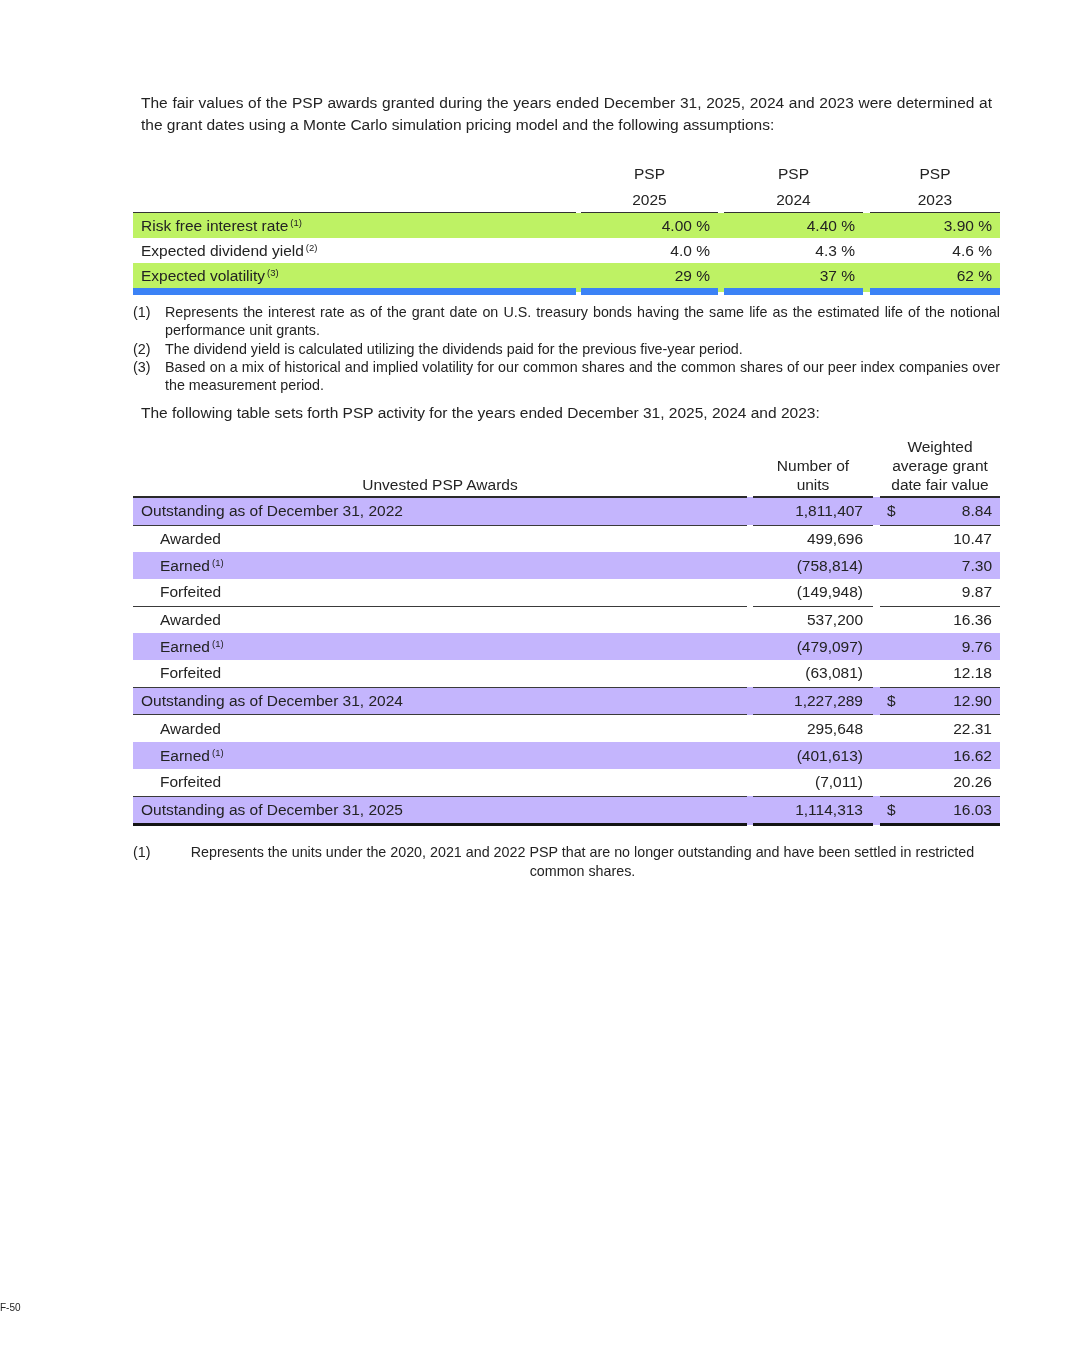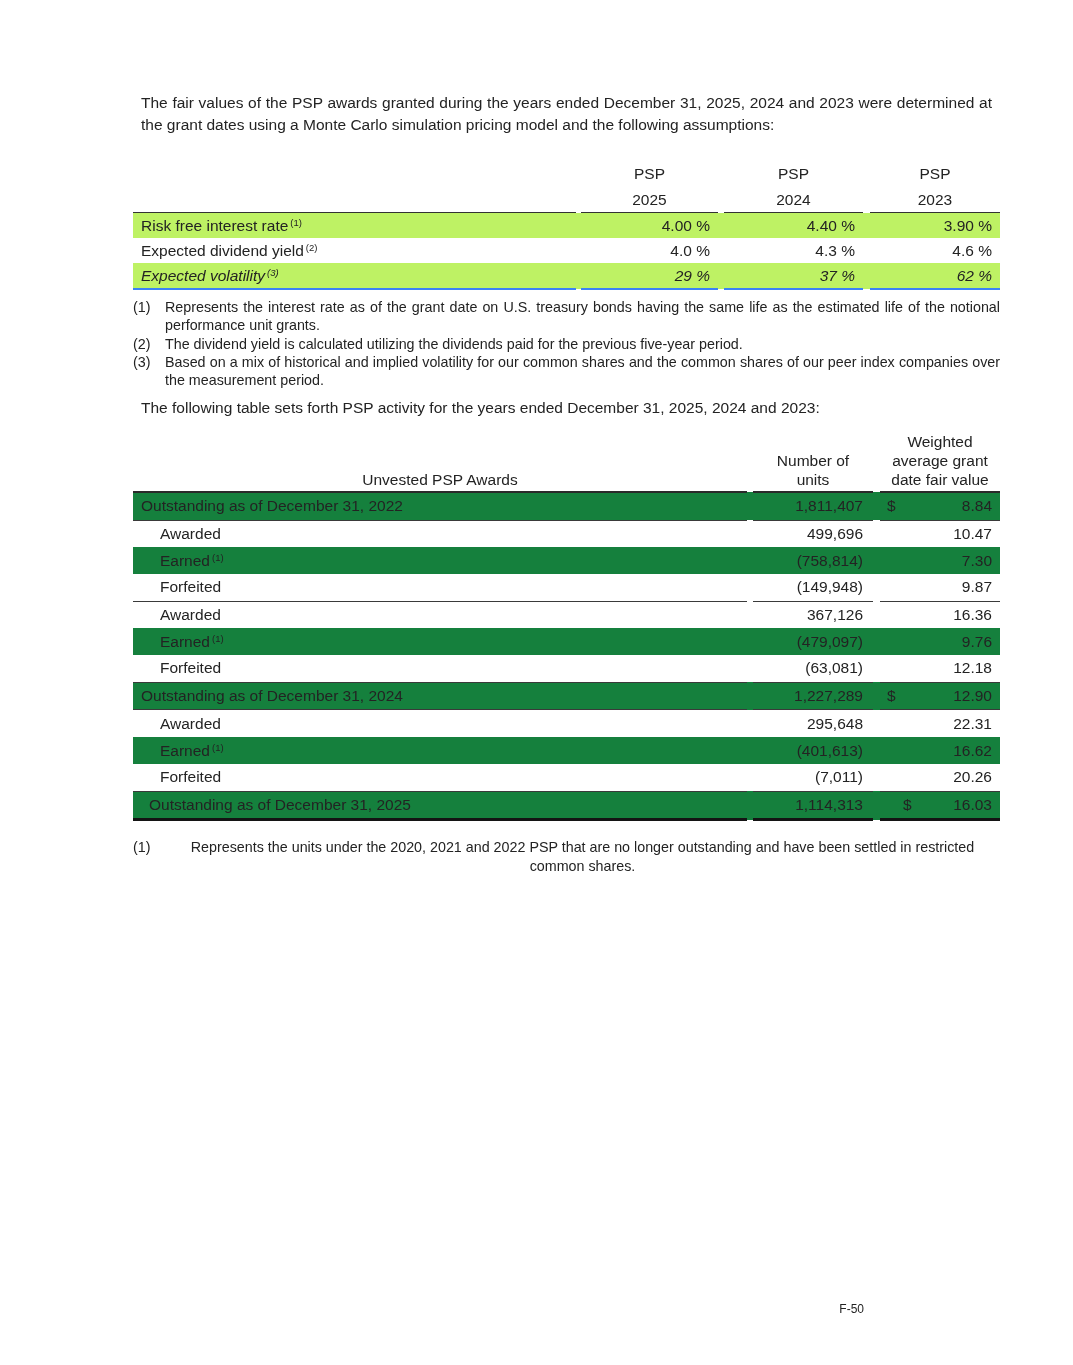--- a/index.html
+++ b/index.html
@@ -44,67 +44,67 @@
   td { padding: 0; vertical-align: middle; overflow: hidden; }
 
   
   .t1 { margin-top: 25px; }
   .t1 .hdr td { height: 23px; text-align: center; vertical-align: bottom; padding-bottom: 3px; }
   .t1 .hdr2 td.b { border-bottom: 1.5px solid #333333; }
   .t1 tr.r td { height: 25px; }
   .t1 tr.shaded { background: #bef264; }
   .t1 td.lbl { padding-left: 8px; text-align: left; }
   .t1 td.val { text-align: right; padding-right: 8px; }
-  .t1 tr.last td.b { border-bottom: 2px solid #3b82f6; font-style: italic; }
+  .t1 tr.last td.b { border-bottom: 7px solid #3b82f6; }
 
   
   .t2 { margin-top: 13px; }
   .t2 .hdr td {
     vertical-align: bottom;
     text-align: center;
     line-height: 19px;
     padding-bottom: 2px;
     white-space: pre-line;
   }
   .t2 .hdr td.b { border-bottom: 2px solid #2a2a2a; }
   .t2 tr.r td { height: 26.7px; }
-  .t2 tr.shaded { background: #15803d; }
+  .t2 tr.shaded { background: #c4b5fd; }
   .t2 td.lbl { text-align: left; padding-left: 8px; white-space: nowrap; }
   .t2 tr.detail td.lbl { padding-left: 27px; }
   .t2 td.units { text-align: right; padding-right: 10px; }
   .t2 td.fv .fvwrap {
     display: flex;
     justify-content: space-between;
     align-items: baseline;
     padding: 0 8px 0 7px;
   }
   .t2 tr.bb td.b { border-bottom: 1.5px solid #3a3a3a; }
-  .t2 tr.thick td.b { border-bottom: 3px solid #141414; padding-left: 16px; }
+  .t2 tr.thick td.b { border-bottom: 3px solid #141414; }
 
   
   .fnblock { margin-top: 8px; }
   .fnblock2 { margin-top: 17px; }
   .fn {
     display: flex;
     font-size: 14.3px;
     line-height: 18.3px;
   }
   .fn .mk { width: 32px; flex: 0 0 32px; }
   .fn .tx { flex: 1; text-align: justify; }
   .fn .tx.left { text-align: center; }
 
   .p2 { margin-top: 22px; }
 
   .page-number {
     position: absolute;
     top: 1302px;
     left: 0;
     width: 864px;
-    text-align: right;
-    font-size: 12px;
+    text-align: left;
+    font-size: 10px;
   }
 </style>
 </head>
 <body>
 
 <div class="content">
 
   <p class="para">The fair values of the PSP awards granted during the years ended December 31, 2025, 2024 and 2023 were determined at the grant dates using a Monte Carlo simulation pricing model and the following assumptions:</p>
 
   <table class="t1">
@@ -248,21 +248,21 @@
             <div class="fvwrap">
               <span></span>
               <span>9.87</span>
             </div>
           </td>
     </tr>
 
     <tr class="r detail">
       <td class="lbl"><span>Awarded</span><sup class="fnref"></sup></td>
           <td></td>
-      <td class="units">367,126</td>
+      <td class="units">537,200</td>
           <td></td>
       <td class="fv">
             <div class="fvwrap">
               <span></span>
               <span>16.36</span>
             </div>
           </td>
     </tr>
     <tr class="r detail shaded">
       <td class="lbl"><span>Earned</span><sup class="fnref">(1)</sup></td>

